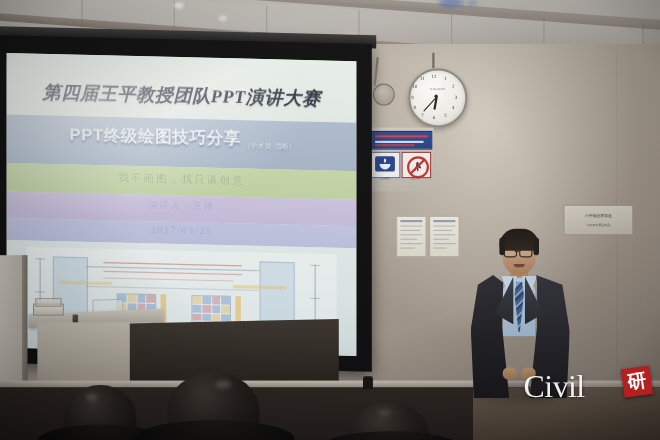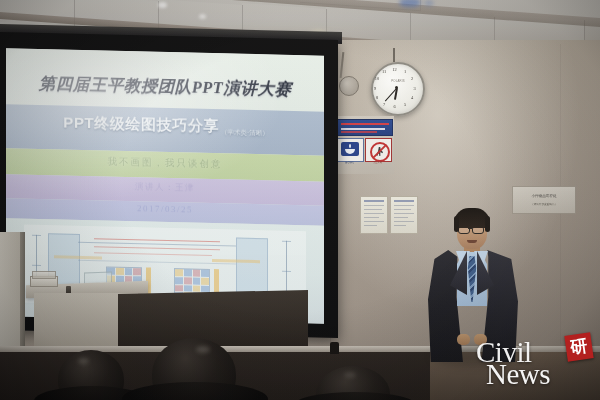--- a/index.html
+++ b/index.html
@@ -472,19 +472,18 @@
   <div class="aud-sh" style="left:294px;top:392px;width:122px;height:26px;"></div>
   <div class="aud-hi" style="left:344px;top:372px;width:12px;height:6px;opacity:.7;"></div>
 
   <div class="wall-seam" style="left:330px;top:342px;width:9px;height:12px;background:#15120f;border-radius:2px 2px 0 0;"></div>
 
   <div class="warm"></div>
   <div class="vignette"></div>
 
   <div class="wm">
     <div class="wm-civil">Civil</div>
-    <div class="wm-news">News</div>
     <div class="wm-box">
       <span>研</span>
     </div>
   </div>
 
 </div>
 
 </body></html>

